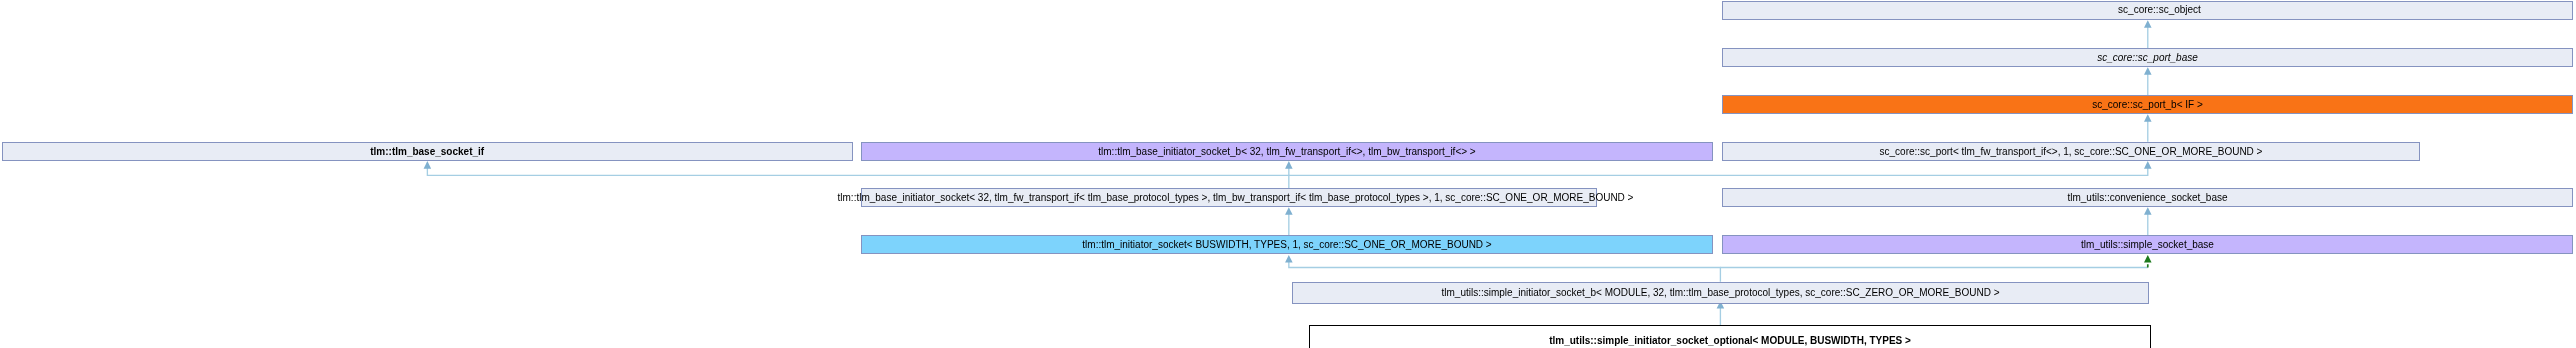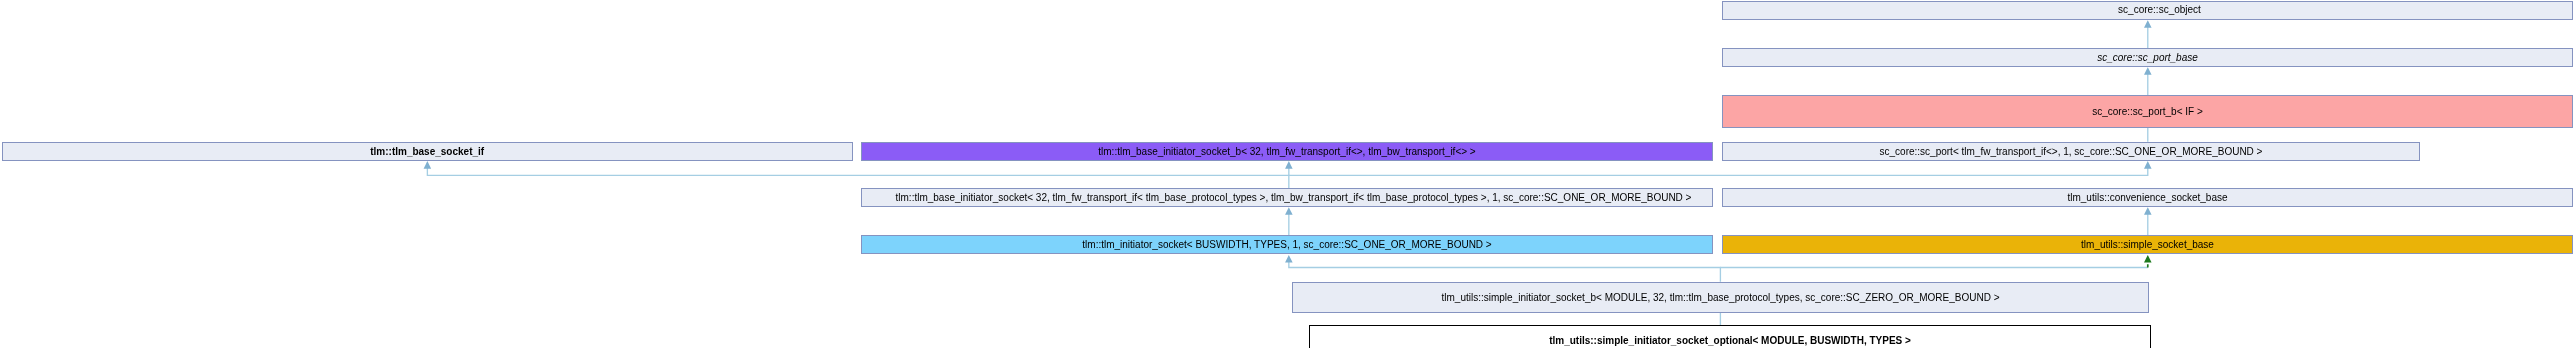--- a/index.html
+++ b/index.html
@@ -48,24 +48,24 @@
       <polygon points="1538,192 1533.5,201 1542.5,201" fill="#7fb0d0"></polygon>
       <polygon points="2563,192 2558.5,201 2567.5,201" fill="#7fb0d0"></polygon>
       <polygon points="1538,247 1533.5,256 1542.5,256" fill="#7fb0d0"></polygon>
       <polygon points="2563,247 2558.5,256 2567.5,256" fill="#7fb0d0"></polygon>
       <polygon points="1538,304 1533.5,313 1542.5,313" fill="#7fb0d0"></polygon>
       <polygon points="2563,304 2558.5,313 2567.5,313" fill="#1e7a1e"></polygon>
       <polygon points="2053,359 2048.5,368 2057.5,368" fill="#7fb0d0"></polygon>
     </svg>
     <div class="node" style="left: 1722px; top: 0.8px; width: 851px; height: 19px; background: rgb(232, 236, 245); border-color: rgb(133, 147, 192); color: rgb(0, 0, 0); padding-left: 24px;">sc_core::sc_object</div>
     <div class="node" style="left: 1722px; top: 48px; width: 851px; height: 19px; background: rgb(232, 236, 245); border-color: rgb(133, 147, 192); color: rgb(0, 0, 0); font-style: italic;">sc_core::sc_port_base</div>
-    <div class="node" style="left: 1722px; top: 95px; width: 851px; height: 33px; background: #fca5a5; border-color: rgb(133, 147, 192); color: rgb(0, 0, 0); text-align: right;">sc_core::sc_port_b&lt; IF &gt;</div>
+    <div class="node" style="left: 1722px; top: 95px; width: 851px; height: 19px; background: #f97316; border-color: rgb(133, 147, 192); color: rgb(0, 0, 0); text-align: right;">sc_core::sc_port_b&lt; IF &gt;</div>
     <div class="node" style="left: 1.7px; top: 142px; width: 851px; height: 19px; background: rgb(232, 236, 245); border-color: rgb(133, 147, 192); color: rgb(0, 0, 0); font-weight: bold;">tlm::tlm_base_socket_if</div>
-    <div class="node" style="left: 861px; top: 142px; width: 852px; height: 19px; background: #8b5cf6; border-color: rgb(133, 147, 192); color: rgb(0, 0, 0);">tlm::tlm_base_initiator_socket_b&lt; 32, tlm_fw_transport_if&lt;&gt;, tlm_bw_transport_if&lt;&gt; &gt;</div>
+    <div class="node" style="left: 861px; top: 142px; width: 852px; height: 19px; background: #c4b5fd; border-color: rgb(133, 147, 192); color: rgb(0, 0, 0);">tlm::tlm_base_initiator_socket_b&lt; 32, tlm_fw_transport_if&lt;&gt;, tlm_bw_transport_if&lt;&gt; &gt;</div>
     <div class="node" style="left: 1722px; top: 142px; width: 698px; height: 19px; background: rgb(232, 236, 245); border-color: rgb(133, 147, 192); color: rgb(0, 0, 0);">sc_core::sc_port&lt; tlm_fw_transport_if&lt;&gt;, 1, sc_core::SC_ONE_OR_MORE_BOUND &gt;</div>
-    <div class="node" style="left: 861px; top: 188px; width: 852px; height: 19px; background: rgb(232, 236, 245); border-color: rgb(133, 147, 192); color: rgb(0, 0, 0); padding-left: 13px;">tlm::tlm_base_initiator_socket&lt; 32, tlm_fw_transport_if&lt; tlm_base_protocol_types &gt;, tlm_bw_transport_if&lt; tlm_base_protocol_types &gt;, 1, sc_core::SC_ONE_OR_MORE_BOUND &gt;</div>
+    <div class="node" style="left: 861px; top: 188px; width: 736px; height: 19px; background: rgb(232, 236, 245); border-color: rgb(133, 147, 192); color: rgb(0, 0, 0); padding-left: 13px;">tlm::tlm_base_initiator_socket&lt; 32, tlm_fw_transport_if&lt; tlm_base_protocol_types &gt;, tlm_bw_transport_if&lt; tlm_base_protocol_types &gt;, 1, sc_core::SC_ONE_OR_MORE_BOUND &gt;</div>
     <div class="node" style="left: 1722px; top: 188px; width: 851px; height: 19px; background: rgb(232, 236, 245); border-color: rgb(133, 147, 192); color: rgb(0, 0, 0);">tlm_utils::convenience_socket_base</div>
     <div class="node" style="left: 861px; top: 235px; width: 852px; height: 19px; background: #7dd3fc; border-color: rgb(133, 147, 192); color: rgb(0, 0, 0);">tlm::tlm_initiator_socket&lt; BUSWIDTH, TYPES, 1, sc_core::SC_ONE_OR_MORE_BOUND &gt;</div>
-    <div class="node" style="left: 1722px; top: 235px; width: 851px; height: 19px; background: #eab308; border-color: rgb(133, 147, 192); color: rgb(0, 0, 0);">tlm_utils::simple_socket_base</div>
-    <div class="node" style="left: 1292px; top: 282px; width: 857px; height: 31px; background: rgb(232, 236, 245); border-color: rgb(133, 147, 192); color: rgb(0, 0, 0);">tlm_utils::simple_initiator_socket_b&lt; MODULE, 32, tlm::tlm_base_protocol_types, sc_core::SC_ZERO_OR_MORE_BOUND &gt;</div>
+    <div class="node" style="left: 1722px; top: 235px; width: 851px; height: 19px; background: #c4b5fd; border-color: rgb(133, 147, 192); color: rgb(0, 0, 0);">tlm_utils::simple_socket_base</div>
+    <div class="node" style="left: 1292px; top: 282px; width: 857px; height: 22px; background: rgb(232, 236, 245); border-color: rgb(133, 147, 192); color: rgb(0, 0, 0);">tlm_utils::simple_initiator_socket_b&lt; MODULE, 32, tlm::tlm_base_protocol_types, sc_core::SC_ZERO_OR_MORE_BOUND &gt;</div>
     <div class="node current" style="left: 1309px; top: 325px; width: 842px; height: 31px; background: rgb(255, 255, 255); border-color: rgb(0, 0, 0); color: rgb(0, 0, 0); font-weight: bold;">tlm_utils::simple_initiator_socket_optional&lt; MODULE, BUSWIDTH, TYPES &gt;</div>
   </div>
 
 
 </body></html>

